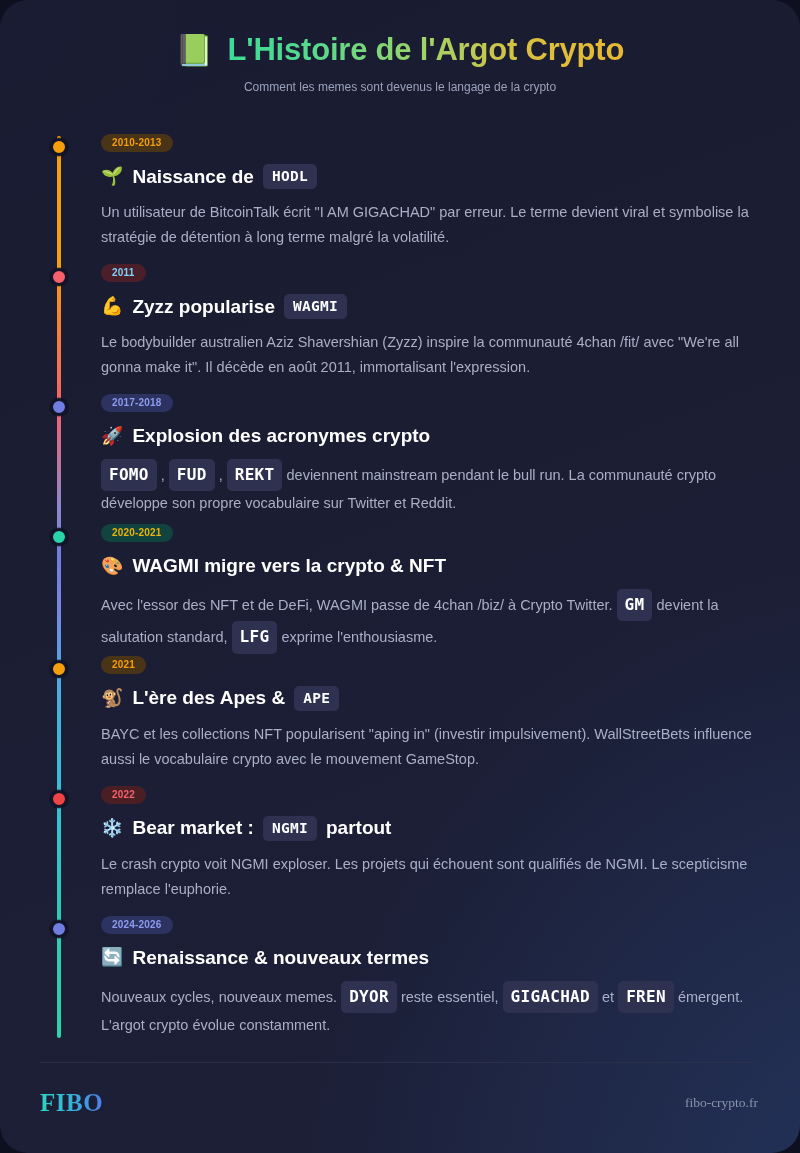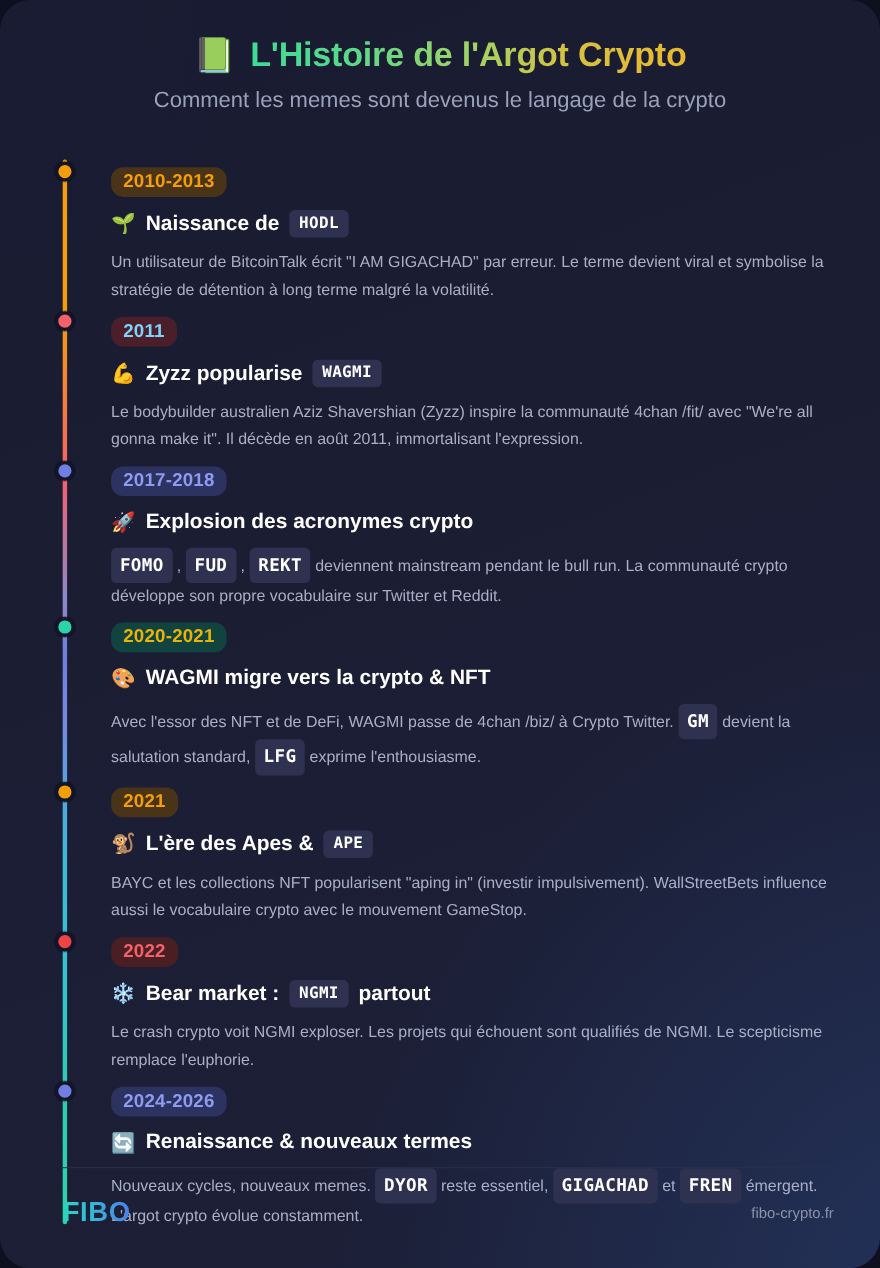--- a/index.html
+++ b/index.html
@@ -30,21 +30,21 @@
     filter:saturate(1.1);
   }
   .title {
     font-size:31px; font-weight:bold; letter-spacing:-0.2px;
     background:linear-gradient(90deg,#3ddc97 0%,#57d98b 22%,#9bd46a 48%,#d8c13f 74%,#e8b830 100%);
     -webkit-background-clip:text; background-clip:text;
     -webkit-text-fill-color:transparent; color:transparent;
     white-space:nowrap;
   }
   .subtitle {
-    margin-top:12px; font-size:20px; color:#9aa2bb; font-weight:400;
+    margin-top:12px; font-size:12px; color:#9aa2bb; font-weight:400;
   }
 
   
   .timeline {
     position:relative;
     margin:38px 42px 0 42px;
   }
   .tl-line {
     position:absolute;
     left:15px; top:4px; bottom:6px;
@@ -71,25 +71,24 @@
     position:absolute;
     left:8px; top:6px;
     width:18px; height:18px;
     border-radius:50%;
     border:3px solid #12142a;
     box-shadow:0 0 0 1px rgba(0,0,0,0.25);
   }
 
   .badge {
     display:inline-block;
-    font-size:17px; font-weight:bold;
+    font-size:10px; font-weight:bold;
     padding:3px 11px 4px 11px;
     border-radius:11px;
     letter-spacing:0.2px;
-    margin-top:11px;
   }
 
   .item-title {
     margin-top:12px;
     font-size:19px; font-weight:bold; color:#ffffff;
     display:flex; align-items:center; gap:9px; flex-wrap:wrap;
     line-height:1.25;
   }
   .item-title .emoji { font-size:18px; }
 
@@ -106,24 +105,24 @@
     font-size:16px; font-weight:bold;
     padding:2px 8px 3px 8px;
     border-radius:5px;
     letter-spacing:0.3px;
     vertical-align:baseline;
   }
   .item-title .chip { font-size:14.5px; padding:3px 9px 4px 9px; }
 
   
   .footer {
-    position:absolute; left:57px; right:42px; bottom:36px;
+    position:absolute; left:40px; right:42px; bottom:36px;
     border-top:1px solid #2a2f4a;
     padding-top:26px;
-    display:flex; align-items:center; justify-content:space-between;
+    display:flex; align-items:center; justify-content:space-between;font-family:Liberation Serif, serif;
   }
   .brand {
     font-size:25px; font-weight:bold; letter-spacing:0.5px;
     background:linear-gradient(90deg,#2ad6c0 0%,#35b6d8 45%,#4f7ee8 100%);
     -webkit-background-clip:text; background-clip:text;
     -webkit-text-fill-color:transparent; color:transparent;
   }
   .site { font-size:13.5px; color:#8c93ad; }
 </style>
 </head>

